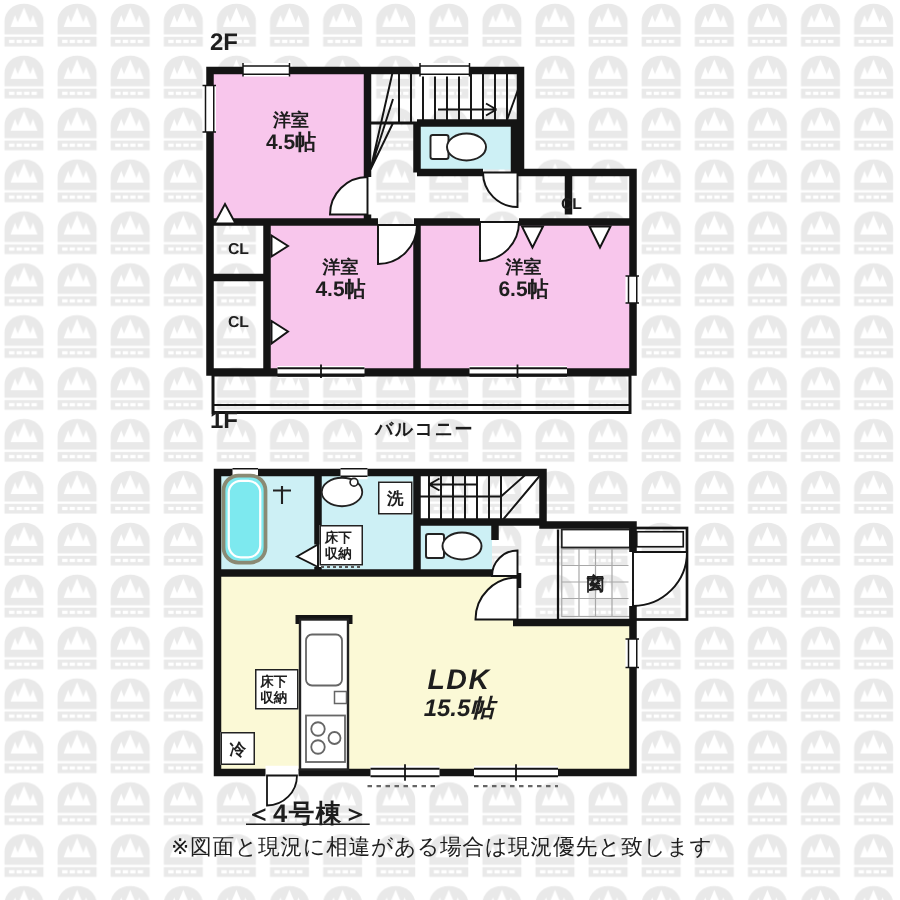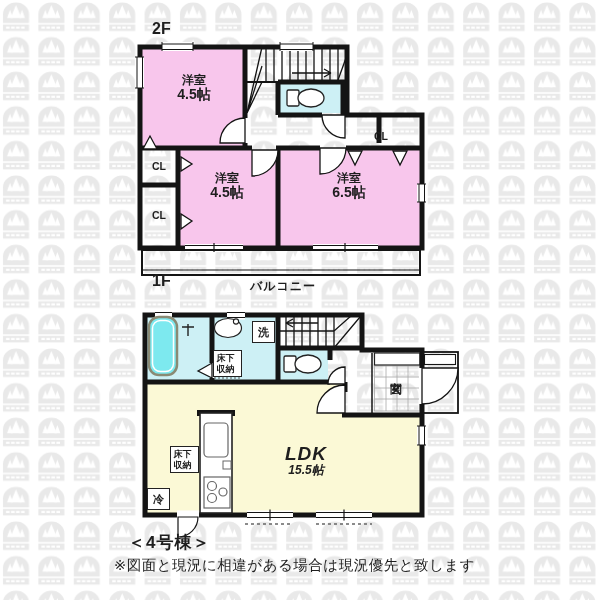--- a/index.html
+++ b/index.html
@@ -4,23 +4,23 @@
 <style>
   html,body{margin:0;padding:0;}
   body{font-family:"Liberation Sans","DejaVu Sans",sans-serif;background:#fff;}
   #stage{position:relative;width:600px;height:600px;background:#ffffff;overflow:hidden;}
   #stage svg{position:absolute;left:0;top:0;}
   .lbl{position:absolute;color:#1e1e1e;font-weight:700;text-align:center;line-height:1.12;white-space:nowrap;pointer-events:none;}
   .roomlbl .nm{font-size:12px;}
   .roomlbl .sz{font-size:14px;}
   .cl{font-size:10.5px;font-weight:700;}
   .balc{font-size:12px;font-weight:600;letter-spacing:1px;margin-top:24px;}
-  .flr{font-size:16px;font-weight:700;margin-left:12px;}
+  .flr{font-size:16px;font-weight:700;}
   .ldk .nm{font-size:19px;letter-spacing:1px;}
-  .ldk .sz{font-size:12px;}
+  .ldk .sz{font-size:16px;}
   .vbox{position:absolute;background:#fff;border:1.5px solid #222;color:#1e1e1e;
         display:flex;align-items:center;justify-content:center;font-weight:600;}
   .wrap2{white-space:normal;word-break:break-all;font-size:9px;line-height:1.2;
          width:22px;text-align:left;}
   .genkan{writing-mode:vertical-rl;font-size:11.5px;letter-spacing:2px;font-weight:600;}
   .foot1{font-size:17px;font-weight:600;letter-spacing:1px;}
   .foot2{font-size:14.5px;font-weight:500;letter-spacing:0.5px;}
 </style>
 </head>
 <body>
@@ -249,15 +249,15 @@
 
   <div class="vbox" style="left:252px;top:321px;width:21px;height:20px;font-size:11px;">洗</div>
   <div class="vbox" style="left:147px;top:488px;width:21px;height:20px;font-size:11px;">冷</div>
   <div class="vbox" style="left:213px;top:350px;width:27px;height:25px;">
     <span class="wrap2">床下収納</span>
   </div>
   <div class="vbox" style="left:170px;top:446px;width:27px;height:25px;">
     <span class="wrap2">床下収納</span>
   </div>
 
-  <div class="lbl foot1" style="left:128px;top:533px;">＜4号棟＞</div>
+  <div class="lbl foot1" style="left:164px;top:533px;text-decoration:underline;">＜4号棟＞</div>
   <div class="lbl foot2" style="left:104px;top:557px;margin-left:10px;">※図面と現況に相違がある場合は現況優先と致します</div>
 </div>
 
 </body></html>

